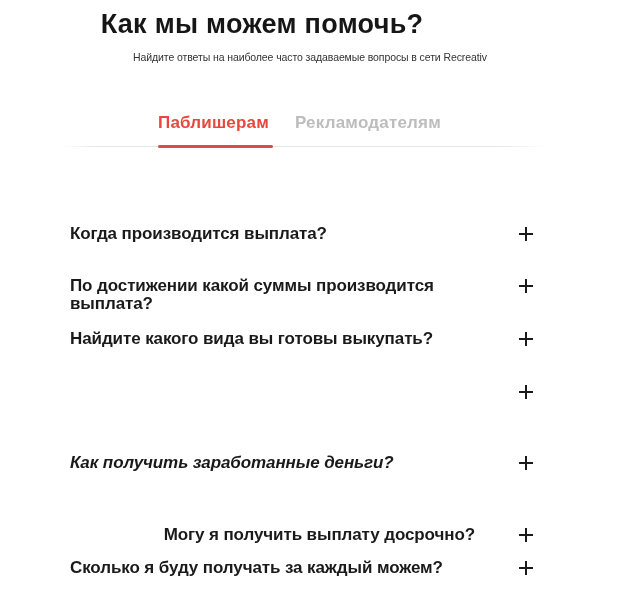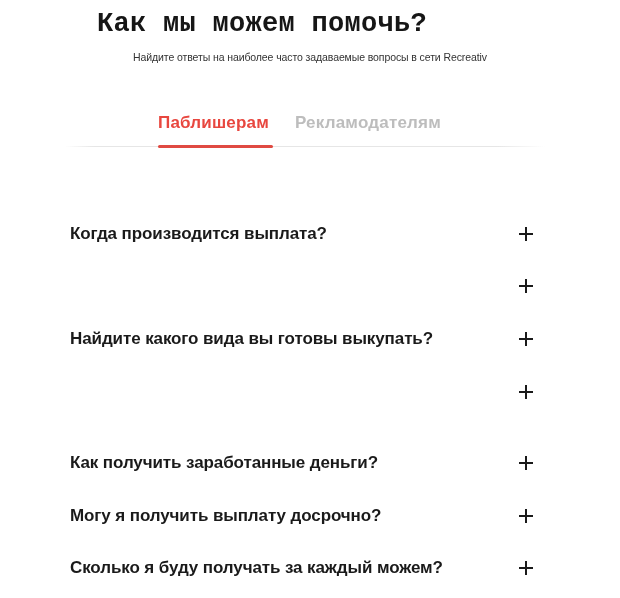--- a/index.html
+++ b/index.html
@@ -20,21 +20,20 @@
       left: 0;
       width: 524px;
       top: 7px;
       text-align: center;
       font-size: 27px;
       font-weight: 700;
       letter-spacing: 0.3px;
       color: #161616;
       line-height: 34px;
       margin: 0;
-      font-family: Liberation Mono, monospace;
     }
     .page-subtitle {
       position: absolute;
       left: 0;
       width: 620px;
       top: 50px;
       text-align: center;
       font-size: 10.5px;
       color: #333333;
       line-height: 14px;
@@ -142,34 +141,35 @@
   <div class="tab inactive">Рекламодателям</div>
   <div class="tab-underline"></div>
 </div>
 
 <div class="faq-list">
   <div class="faq-item" style="top:225px;">
     <span class="faq-question">Когда производится выплата?</span>
     <span class="faq-toggle"></span>
   </div>
   <div class="faq-item" style="top:277px;">
+    <span class="faq-question">По достижении какой суммы производится выплата?</span>
     <span class="faq-toggle"></span>
   </div>
   <div class="faq-item" style="top:330px;">
     <span class="faq-question">Найдите какого вида вы готовы выкупать?</span>
     <span class="faq-toggle"></span>
   </div>
   <div class="faq-item" style="top:383px;">
     <span class="faq-toggle"></span>
   </div>
-  <div class="faq-item" style="top:454px;">
+  <div class="faq-item" style="top:454px;font-style:italic;">
     <span class="faq-question">Как получить заработанные деньги?</span>
     <span class="faq-toggle"></span>
   </div>
-  <div class="faq-item" style="top:507px;">
+  <div class="faq-item" style="top:526px;text-align:right;">
     <span class="faq-question">Могу я получить выплату досрочно?</span>
     <span class="faq-toggle"></span>
   </div>
   <div class="faq-item" style="top:559px;">
     <span class="faq-question">Сколько я буду получать за каждый можем?</span>
     <span class="faq-toggle"></span>
   </div>
 </div>
 
 </body></html>

